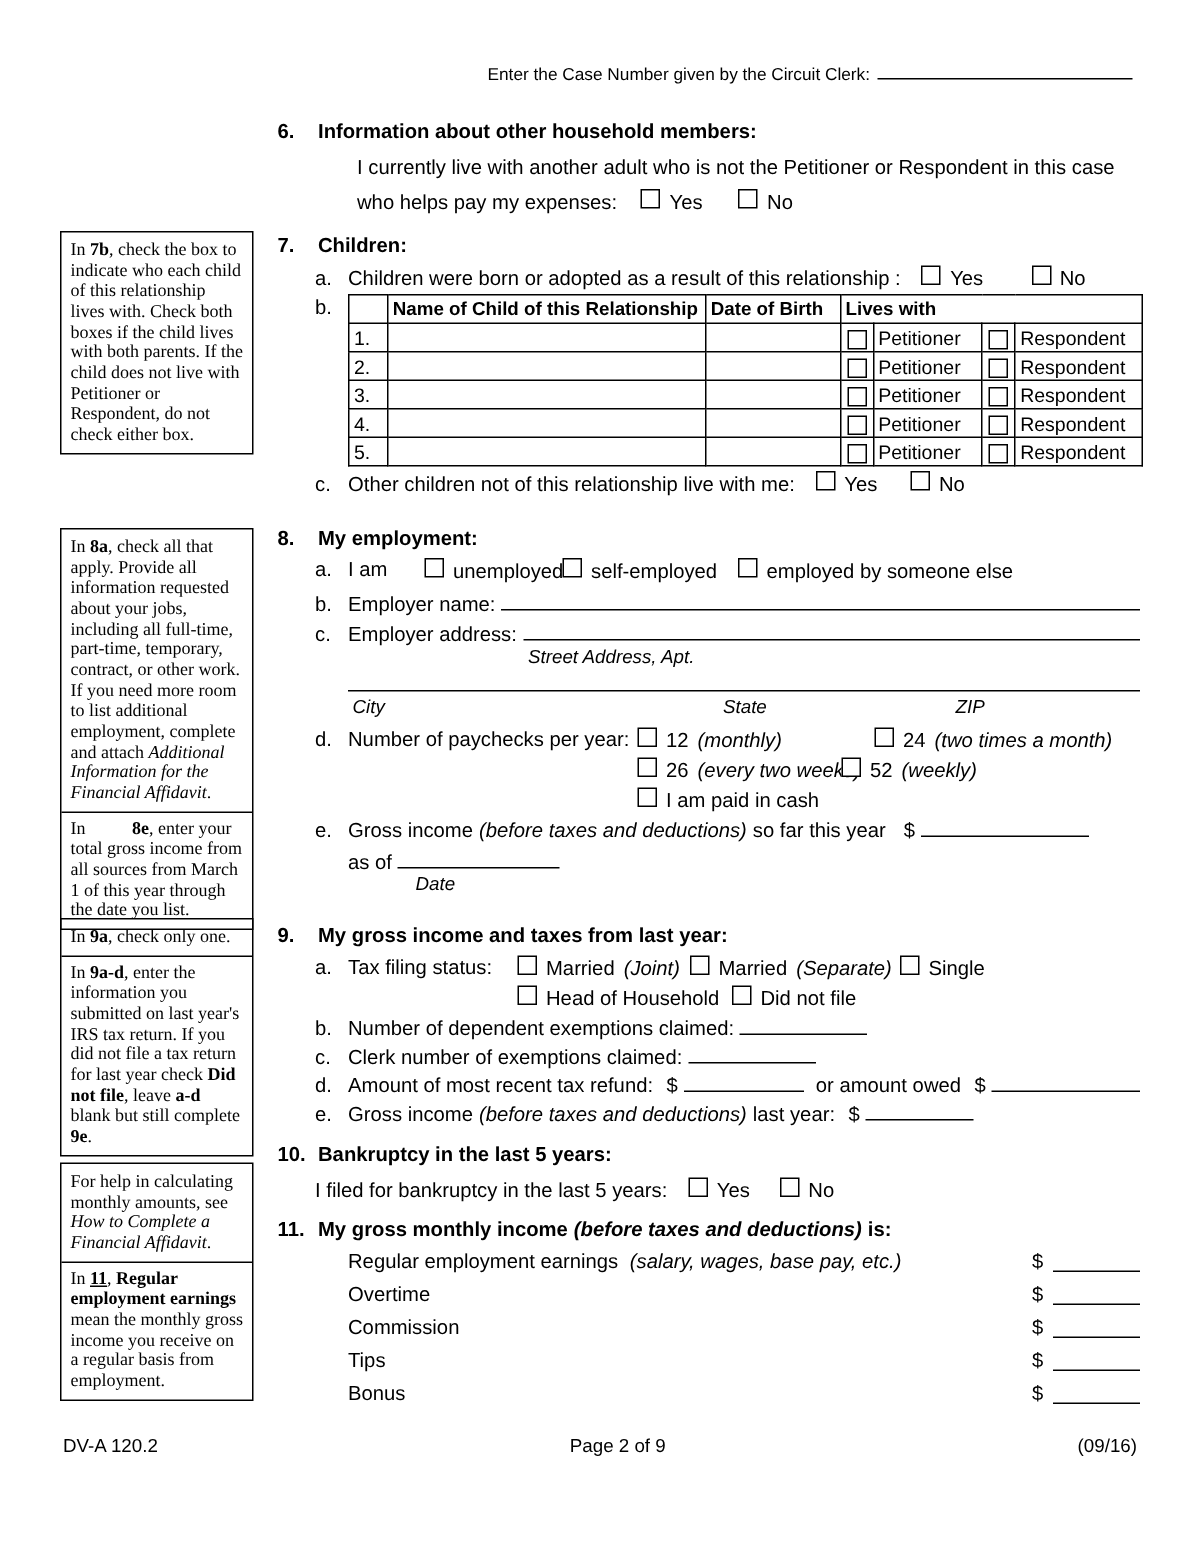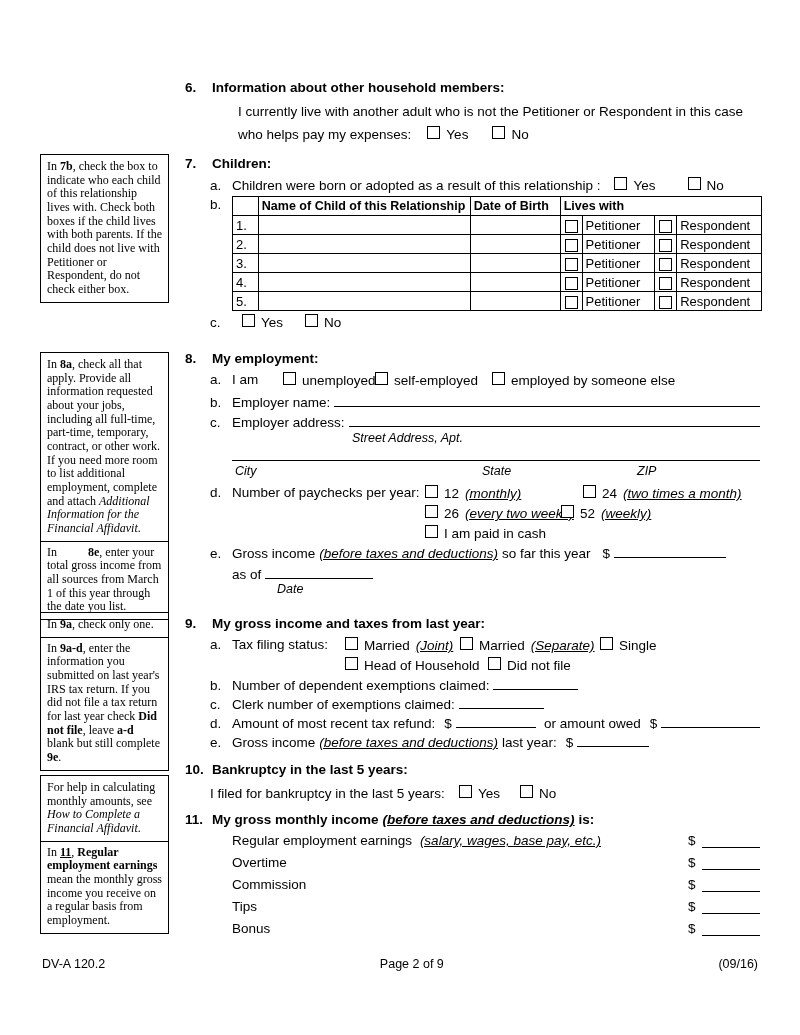--- a/index.html
+++ b/index.html
@@ -20,21 +20,21 @@
   
   .sec { position:absolute; left:185px; width:577px; }
   .sec-head { display:flex; font-weight:bold; }
   .sec-num { width:27px; flex:none; }
   .row { position:absolute; display:flex; align-items:baseline; gap:4px; white-space:nowrap; }
   .letter { width:18px; flex:none; }
   .cb { display:inline-block; width:13px; height:13px; border:1.5px solid #000; flex:none; background:#fff; }
   .ynopt { display:inline-flex; align-items:baseline; gap:6px; }
   .opt-abs { position:absolute; top:0; display:flex; align-items:baseline; gap:6px; white-space:nowrap; }
   .blank { display:inline-block; border-bottom:1px solid #000; height:13px; }
-  .it { font-style:italic;text-decoration:underline; }
+  .it { font-style:italic; }
   .sublab { position:absolute; font-style:italic; font-size:12.5px; white-space:nowrap; }
 
   
   .ctable { position:absolute; border-collapse:collapse; table-layout:fixed; }
   .ctable td { border:1px solid #000; height:19px; font-size:13px; padding:0 3px;
                white-space:nowrap; overflow:hidden; vertical-align:middle; }
   .ctable td.th { font-weight:bold; font-size:12.5px; }
   .ctable td.cbc { padding:0; text-align:center; }
   .ctable .cb { vertical-align:middle; }
 
@@ -45,20 +45,24 @@
   .s11blank { position:absolute; left:517px; width:58px; top:2px; height:13px; border-bottom:1px solid #000; }
 
   .footer { position:absolute; left:42px; right:42px; top:957px; display:flex;
             justify-content:space-between; font-size:12.5px; }
 </style>
 </head>
 <body>
 
 <div class="page">
 
+  <div class="case-line">
+    <span>Enter the Case Number given by the Circuit Clerk:</span>
+    <span class="blank"></span>
+  </div>
 
   <div class="note-box" style="top:154px">
     <div><span>In </span><span style="font-weight: bold; margin-top: 32px;">7b</span><span>, check the box to indicate who each child of this relationship lives with. Check both boxes if the child lives with both parents. If the child does not live with Petitioner or Respondent, do not check either box.</span></div>
   </div>
   <div class="note-box" style="top:352px">
     <div><span>In </span><span style="font-weight: bold;">8a</span><span>, check all that apply. Provide all information requested about your jobs, including all full-time, part-time, temporary, contract, or other work. If you need more room to list additional employment, complete and attach </span><span style="font-style: italic;">Additional Information for the Financial Affidavit</span><span>.</span></div>
     <div class="note-div"></div>
     <div><span>In </span><span style="font-weight: bold; margin-left: 28px;">8e</span><span>, enter your total gross income from all sources from March 1 of this year through the date you list.</span></div>
   </div>
   <div class="note-box" style="top:612px">
@@ -172,20 +176,21 @@
         <td></td>
         <td class="cbc"><span class="cb"></span></td>
         <td>Petitioner</td>
         <td class="cbc"><span class="cb"></span></td>
         <td>Respondent</td>
       </tr>
       </tbody>
     </table>
     <div class="row" style="top:158px;left:25px">
       <span class="letter">c.</span>
+      <span>Other children not of this relationship live with me:</span>
       <span class="ynopt" style="margin-left:10px">
         <span class="cb"></span>
         <span>Yes</span>
       </span>
       <span class="ynopt" style="margin-left:18px">
         <span class="cb"></span>
         <span>No</span>
       </span>
     </div>
   </div>

